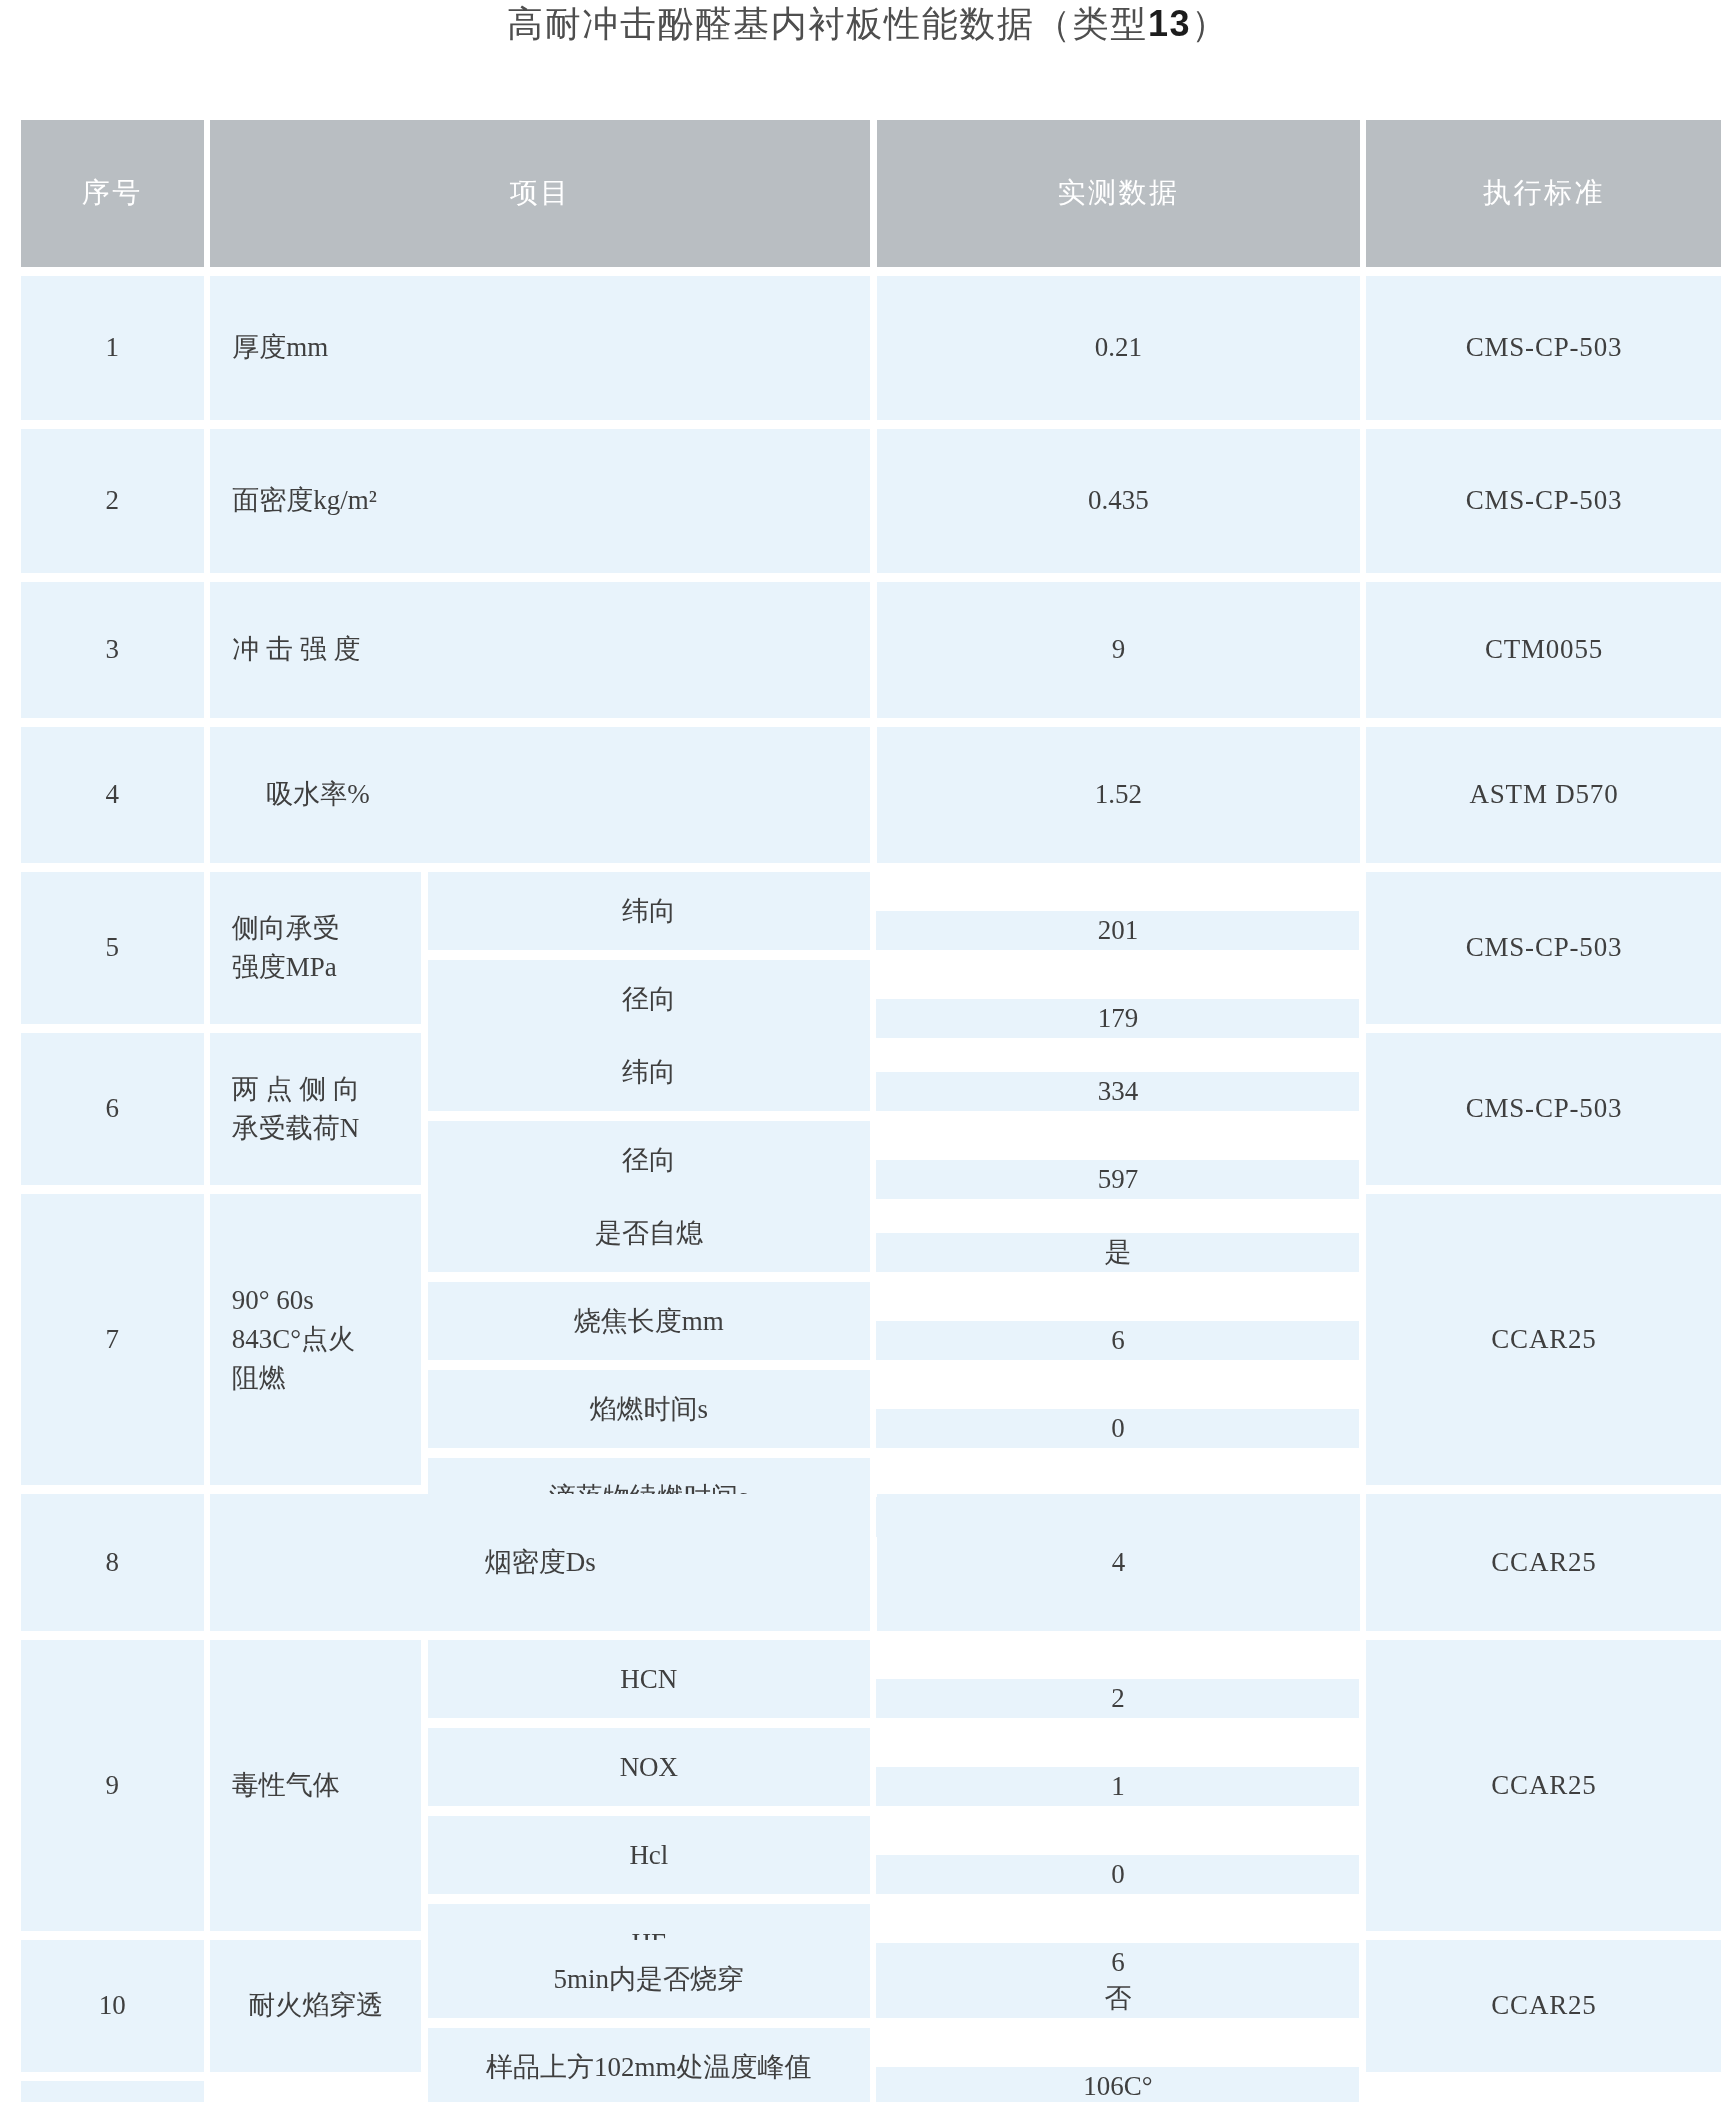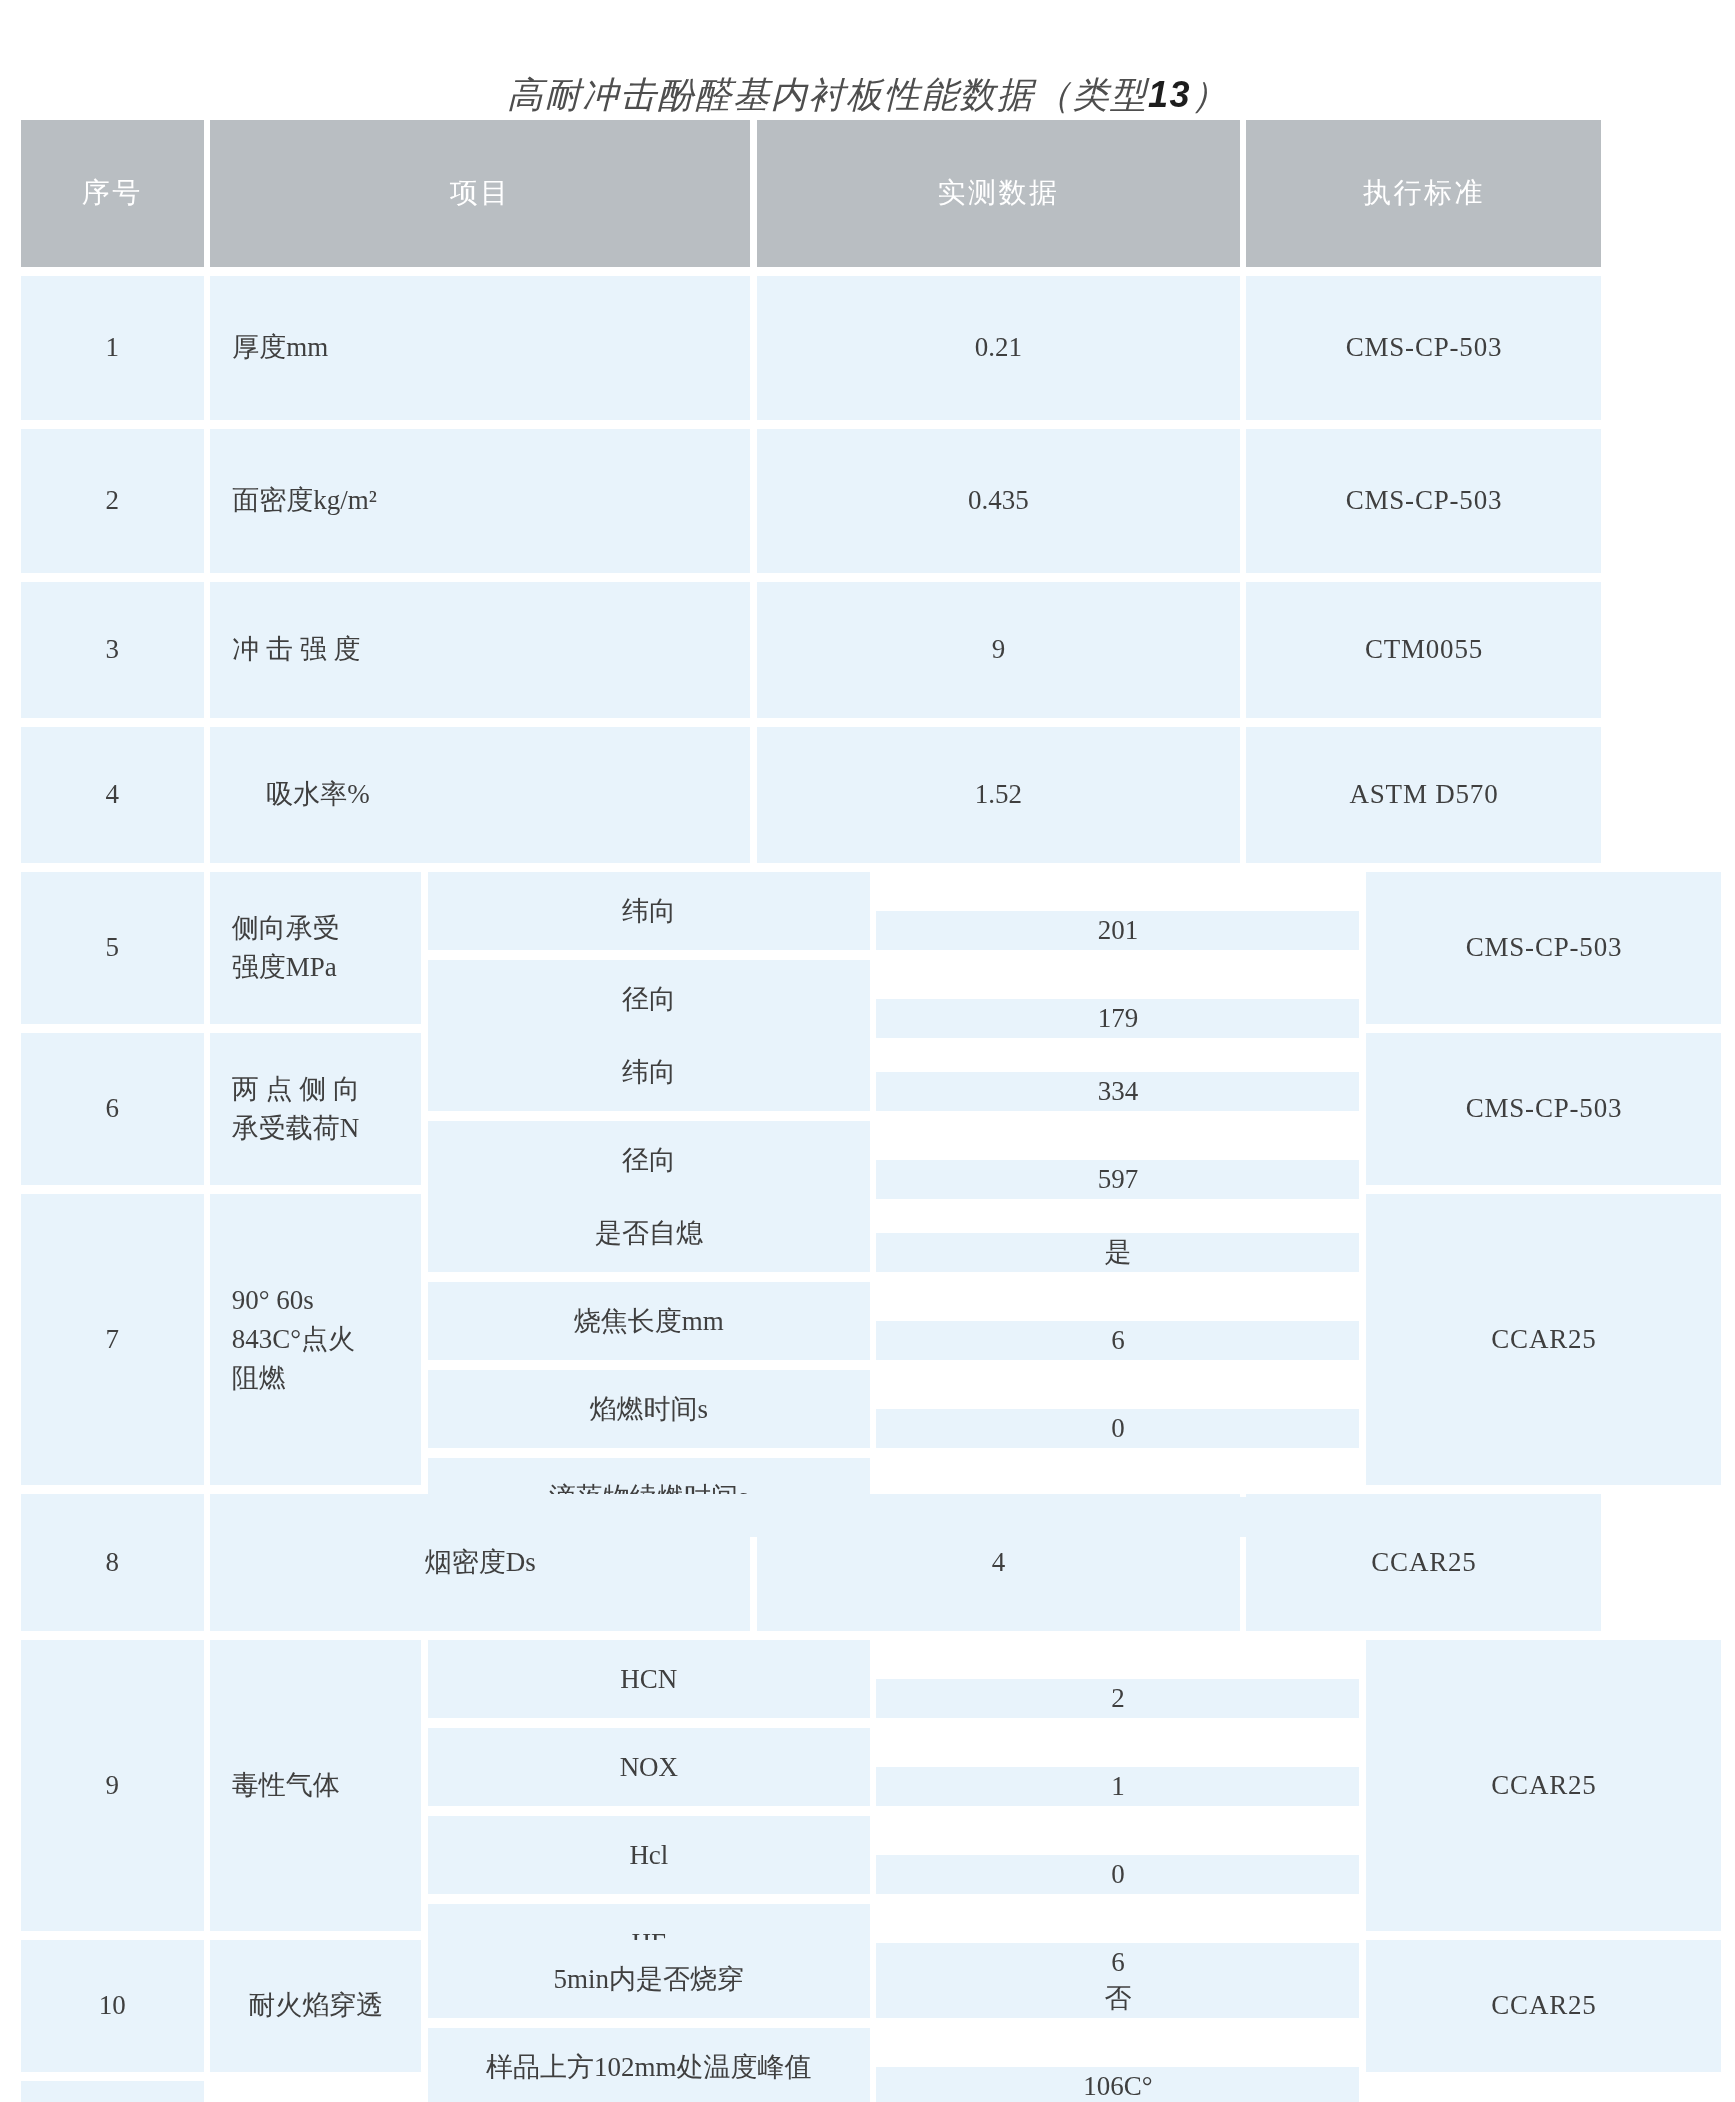--- a/index.html
+++ b/index.html
@@ -6,29 +6,29 @@
     --page-bg:#ffffff;
     --header-bg:#b9bec2;
     --cell-bg:#e8f3fb;
     --text:#3f3f3f;
     --header-text:#ffffff;
     --title-text:#4e4e4e;
   }
   *{margin:0;padding:0;box-sizing:border-box;}
   body{background:#ffffff;font-family:"Liberation Serif","DejaVu Serif",serif;}
   .page{width:1736px;height:2103px;background:var(--page-bg);overflow:hidden;position:relative;}
-  .title-bar{height:120px;display:flex;align-items:flex-end;justify-content:center;font-style:italic;}
+  .title-bar{height:120px;display:flex;align-items:flex-start;justify-content:center;}
   .title{font-size:36px;color:var(--title-text);letter-spacing:1.7px;}
   .title .title-num{font-family:"Liberation Sans","DejaVu Sans",sans-serif;font-weight:bold;color:#1d1d1d;}
   .table{margin:0 14px 0 20.7px;display:flex;flex-direction:column;gap:9px;}
   .row{display:flex;gap:6.6px;}
   .cell{background:var(--cell-bg);color:var(--text);font-size:27px;display:flex;align-items:center;justify-content:center;text-align:center;white-space:pre-line;line-height:1.45;}
   .hdr .cell{background:var(--header-bg);color:var(--header-text);font-size:28px;letter-spacing:2.5px;}
   .c1{width:183px;flex:none;}
-  .c2{width:540px;flex:none;}
+  .c2{width:660px;flex:none;}
   .c3{width:483px;flex:none;}
   .c4{width:355px;flex:none;letter-spacing:0.8px;}
   .c2label{width:211px;flex:none;}
   .subcol{width:932px;flex:none;display:flex;flex-direction:column;gap:10px;}
   .subrow{flex:1;display:flex;gap:6.6px;}
   .sublabel{width:442px;flex:none;}
   .subvalue{width:483px;flex:none;margin-top:39px;}
   .left{justify-content:flex-start;text-align:left;padding-left:22px;}
   .left2{justify-content:flex-start;text-align:right;padding-left:56px;}
   .left3{justify-content:flex-start;text-align:left;padding-left:21.5px;}

